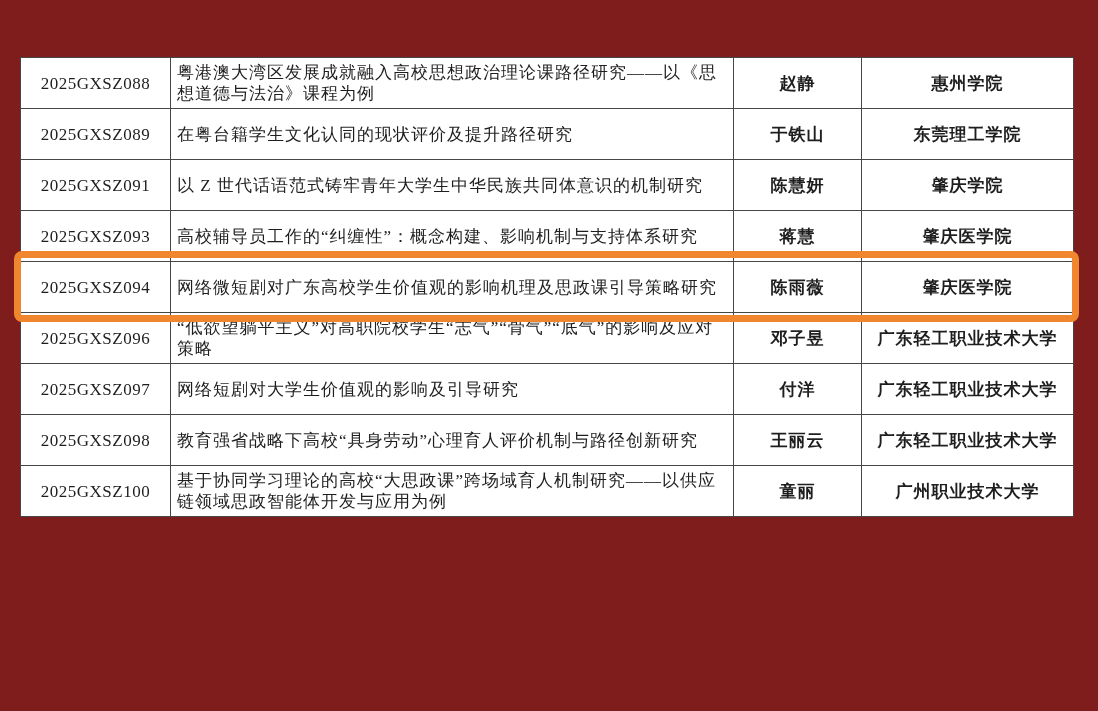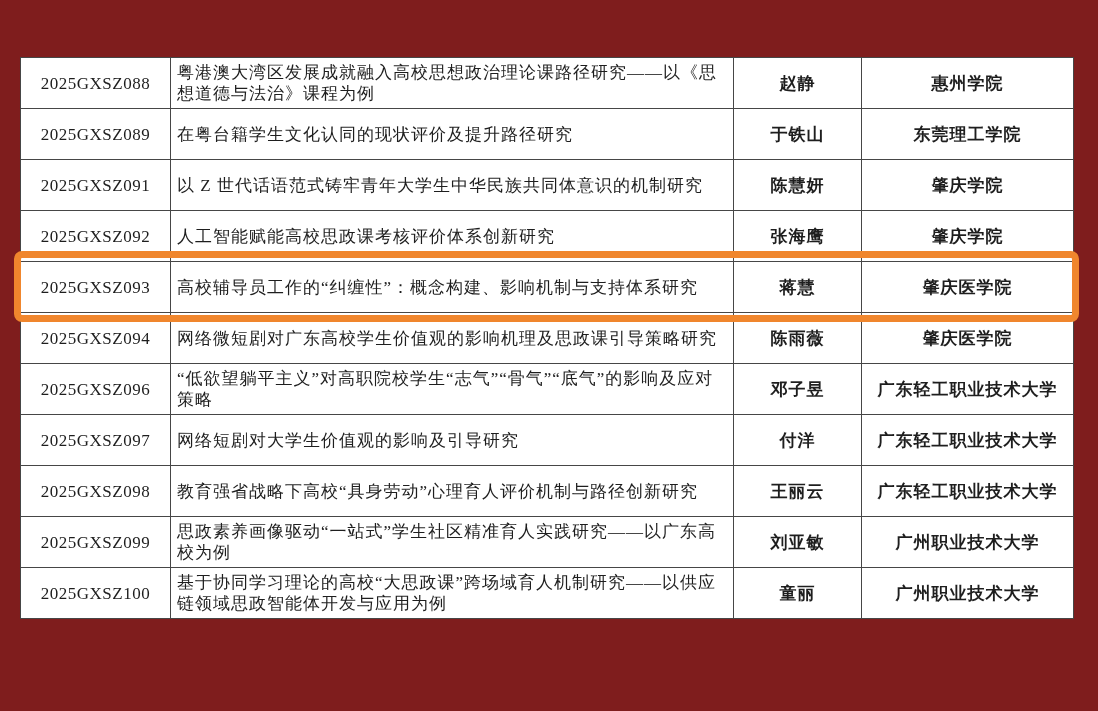--- a/index.html
+++ b/index.html
@@ -88,26 +88,20 @@
     <td class="col-title">在粤台籍学生文化认同的现状评价及提升路径研究</td>
     <td class="col-leader">于铁山</td>
     <td class="col-inst">东莞理工学院</td>
   </tr>
           <tr>
     <td class="col-id">2025GXSZ091</td>
     <td class="col-title">以 Z 世代话语范式铸牢青年大学生中华民族共同体意识的机制研究</td>
     <td class="col-leader">陈慧妍</td>
     <td class="col-inst">肇庆学院</td>
   </tr>
-          <tr class="highlighted">
-    <td class="col-id">2025GXSZ092</td>
-    <td class="col-title">人工智能赋能高校思政课考核评价体系创新研究</td>
-    <td class="col-leader">张海鹰</td>
-    <td class="col-inst">肇庆学院</td>
-  </tr>
           <tr>
     <td class="col-id">2025GXSZ093</td>
     <td class="col-title">高校辅导员工作的“纠缠性”：概念构建、影响机制与支持体系研究</td>
     <td class="col-leader">蒋慧</td>
     <td class="col-inst">肇庆医学院</td>
   </tr>
           <tr>
     <td class="col-id">2025GXSZ094</td>
     <td class="col-title">网络微短剧对广东高校学生价值观的影响机理及思政课引导策略研究</td>
     <td class="col-leader">陈雨薇</td>
@@ -125,26 +119,20 @@
     <td class="col-leader">付洋</td>
     <td class="col-inst">广东轻工职业技术大学</td>
   </tr>
           <tr>
     <td class="col-id">2025GXSZ098</td>
     <td class="col-title">教育强省战略下高校“具身劳动”心理育人评价机制与路径创新研究</td>
     <td class="col-leader">王丽云</td>
     <td class="col-inst">广东轻工职业技术大学</td>
   </tr>
           <tr>
-    <td class="col-id">2025GXSZ099</td>
-    <td class="col-title">思政素养画像驱动“一站式”学生社区精准育人实践研究——以广东高校为例</td>
-    <td class="col-leader">刘亚敏</td>
-    <td class="col-inst">广州职业技术大学</td>
-  </tr>
-          <tr>
     <td class="col-id">2025GXSZ100</td>
     <td class="col-title">基于协同学习理论的高校“大思政课”跨场域育人机制研究——以供应链领域思政智能体开发与应用为例</td>
     <td class="col-leader">童丽</td>
     <td class="col-inst">广州职业技术大学</td>
   </tr>
         </tbody>
     </table>
     <div class="highlight-box" style="border-color: rgb(240, 134, 45); top: 194px; height: 57px;"></div>
   </div>
 </div>

